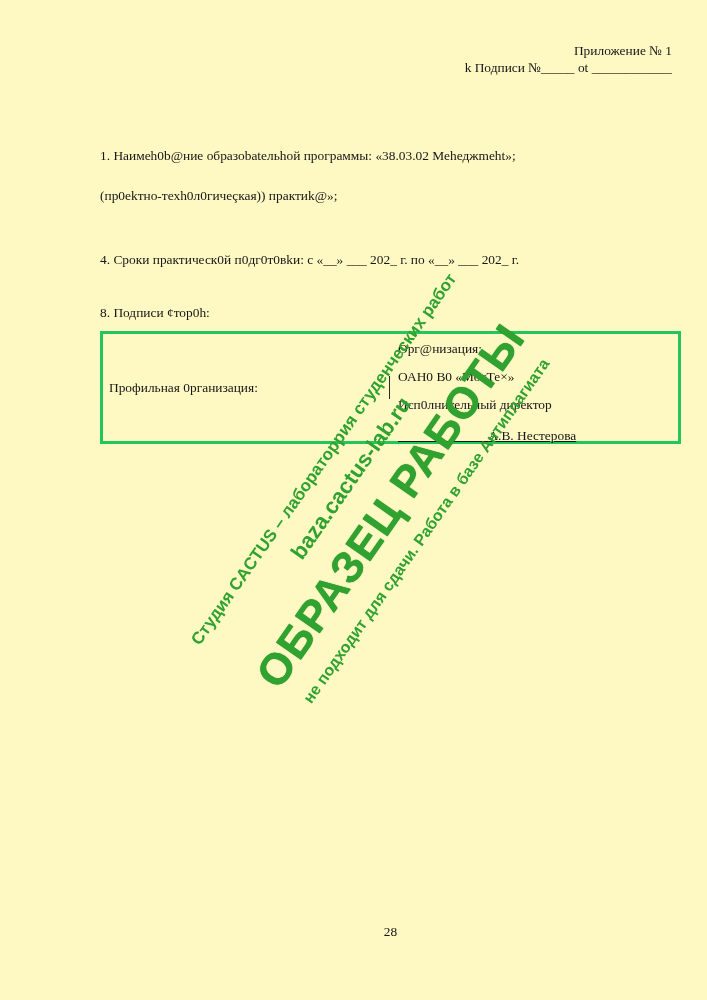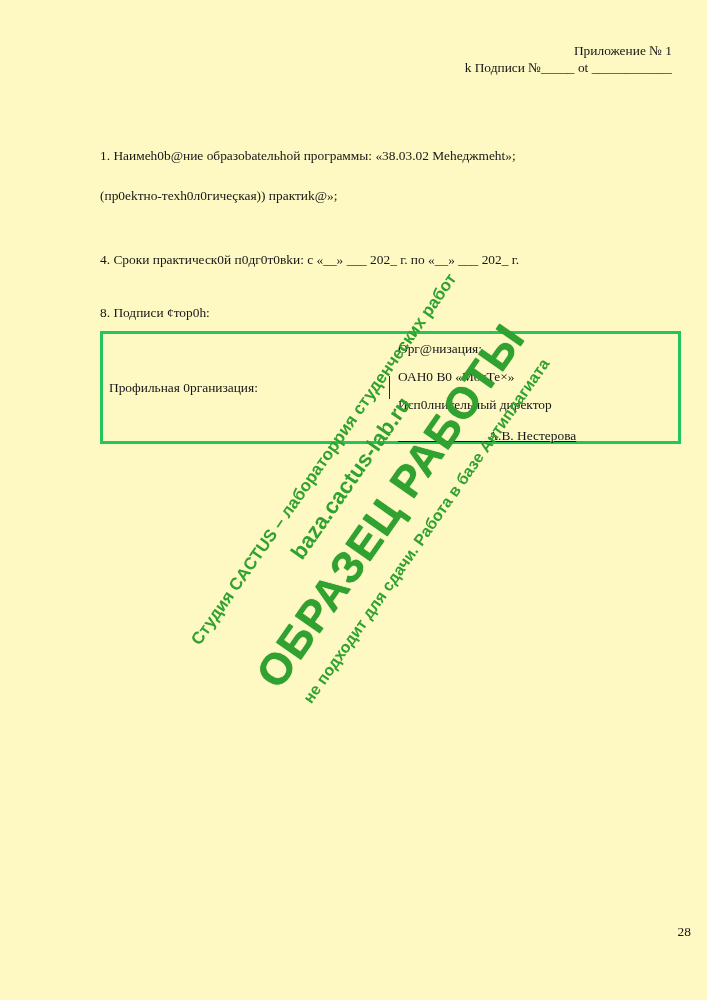--- a/index.html
+++ b/index.html
@@ -64,22 +64,22 @@
     z-index:5;
   }
   .wm-line { white-space:nowrap; }
   .wm-studio { font-size:17px; font-weight:700; }
   .wm-site   { font-size:22px; font-weight:700; }
   .wm-title  { font-size:44px; font-weight:700; letter-spacing:1px;
                text-shadow:0 0 1px #1d7d1d; }
   .wm-warning{ font-size:16px; font-weight:700; }
   
   .page-number {
-    position:absolute; left:110px; top:924px; width:581px;
-    text-align:right; font-size:13.4px;
+    position:absolute; left:100px; top:924px; width:581px;
+    text-align:center; font-size:13.4px;
   }
 </style>
 </head>
 <body>
 
 <div class="page">
 
   <div class="doc-header">
     <div>Приложение № 1</div>
     <div>k Подписи №_____ ot ____________</div>

